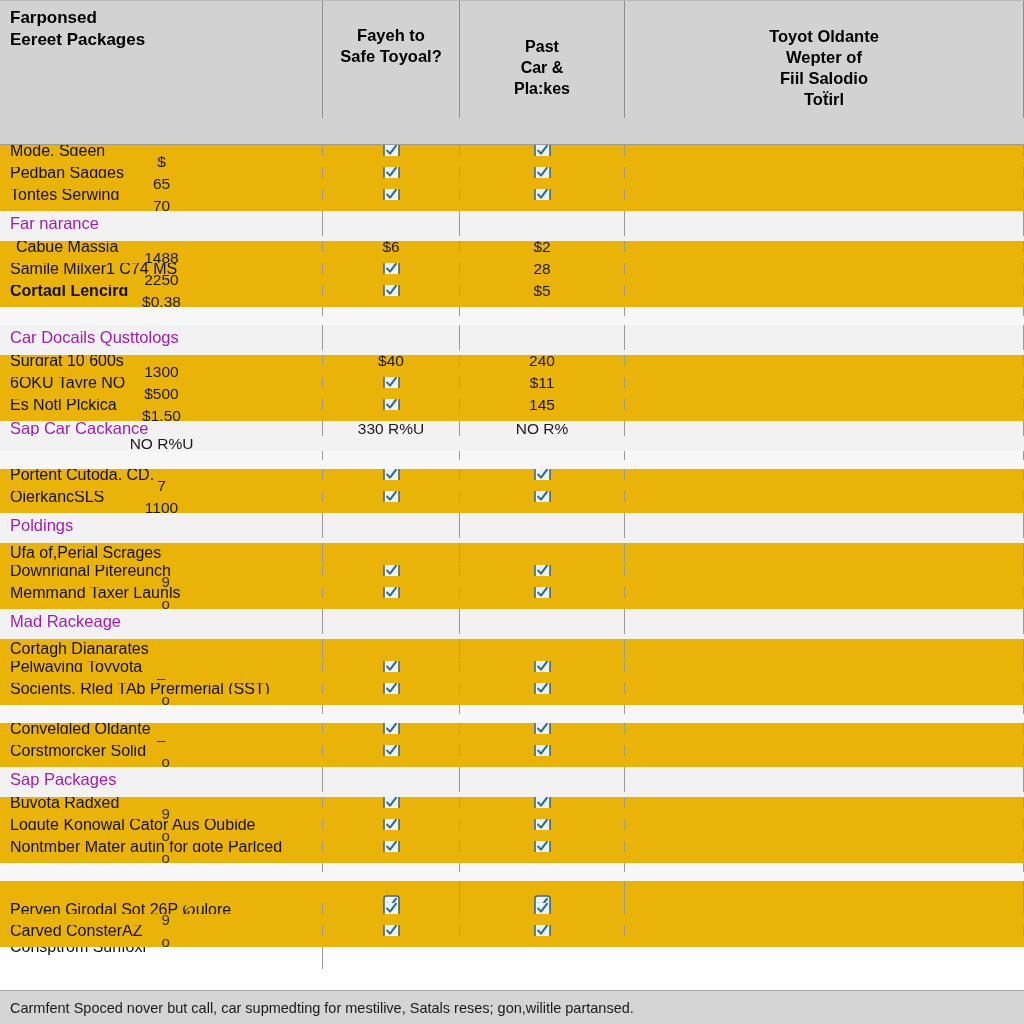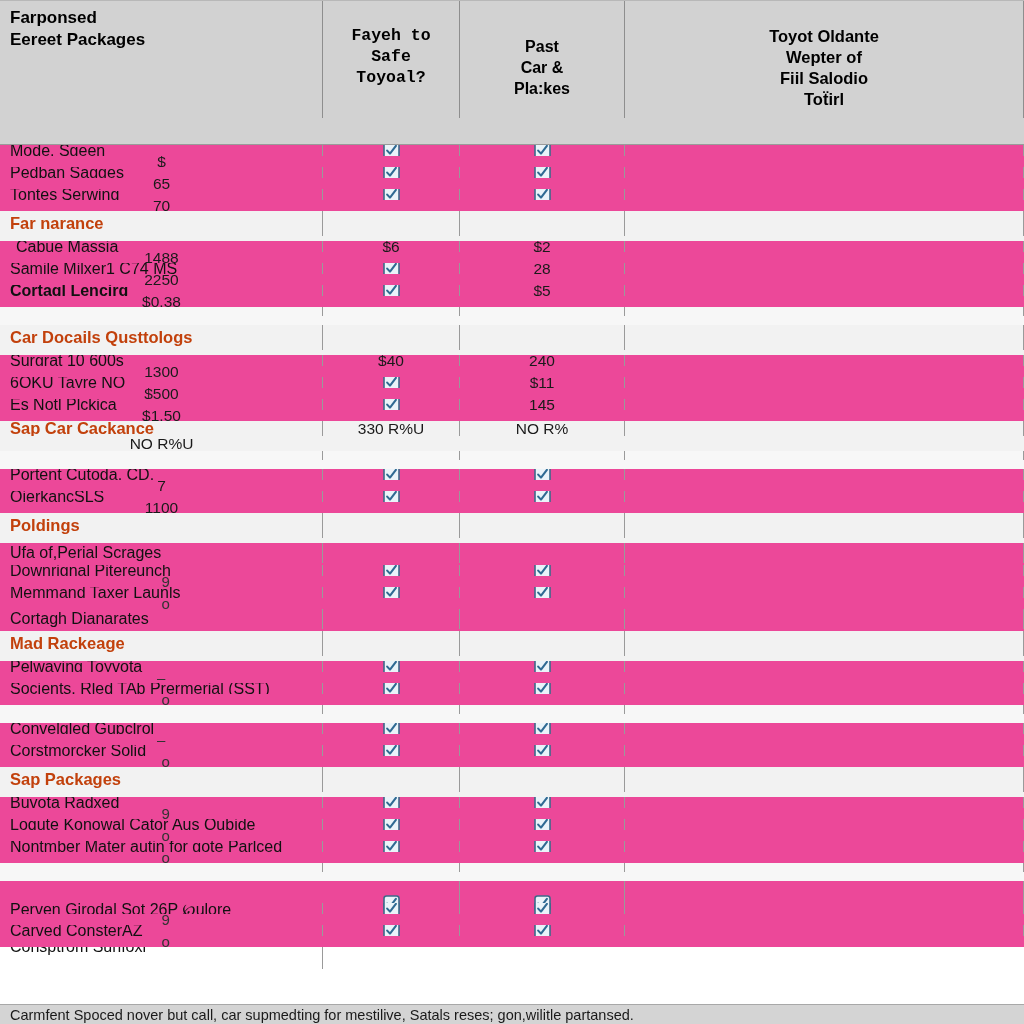--- a/index.html
+++ b/index.html
@@ -53,35 +53,35 @@
   }
   .th.first {
     justify-content: flex-start;
     text-align: left;
     padding-left: 10px;
     padding-top: 6px;
     font-size: 17px;
     line-height: 22px;
   }
   .th.last { border-right: none; }
-  .th.c2 { padding-top: 24px; font-family: Liberation Mono, monospace; }
+  .th.c2 { padding-top: 24px; }
   .th.c3 { padding-top: 25px; }
   .th.c4 { padding-top: 35px; font-size: 16px; }
   .th.c5 { padding-top: 26px; }
 
   
   .tbody {
     flex: 1 1 auto;
     display: flex;
     flex-direction: column;
   }
 
   .r {
     box-sizing: border-box;
-    background: #ec4899;
+    background: #eab308;
   }
   .r.section { background: #f2f2f2; }
   .r.spacer { background: #f7f7f7; }
 
   .cell {
     box-sizing: border-box;
     border-right: 1px solid #9a9a9a;
     display: flex;
     align-items: center;
     justify-content: center;
@@ -91,23 +91,23 @@
     white-space: nowrap;
   }
   .cell.last { border-right: none; }
   .cell.label {
     justify-content: flex-start;
     padding-left: 10px;
     font-size: 16px;
     color: #111111;
   }
   .cell.label.bold {
-    font-weight: bold;
+    font-weight: normal;
     font-size: 16.5px;
-    color: #c2410c;
+    color: #a21caf;
   }
 
   .h22 { height: 22px; }
   .h30 { height: 30px; }
   .h18 { height: 18px; }
 
   
   .cbx {
     width: 17px;
     height: 17px;
@@ -117,21 +117,21 @@
   .cbx svg { display: block; }
 
   .dash {
     font-size: 15px;
     color: #333;
     letter-spacing: 0.5px;
   }
 
   
   .tfoot {
-    height: 20px;
+    height: 34px;
     background: #d4d4d4;
     border-top: 1px solid #a8a8a8;
     display: flex;
     align-items: center;
     padding-left: 10px;
     font-size: 14.5px;
     color: #1a1a1a;
     box-sizing: border-box;
     white-space: nowrap;
   }
@@ -443,35 +443,35 @@
               <rect x="1" y="1" width="15" height="15" rx="2.5" ry="2.5" fill="#eaf3f9" stroke="#3d6a8a" stroke-width="1.6"></rect>
               <path d="M4.2 8.6 L7.0 11.6 L12.9 3.9" fill="none" stroke="#2f6a93" stroke-width="2.1" stroke-linecap="round" stroke-linejoin="round"></path>
             </svg>
           </span>
         </div>
         <div class="cell"></div>
         <div class="cell last">
           <span class="dash">_o</span>
         </div>
       </div>
-      <div class="grid-row r h22">
-        <div class="cell label" style="height: 100%;">Cortagh Dianarates</div>
-        <div class="cell"></div>
-        <div class="cell"></div>
-        <div class="cell"></div>
-        <div class="cell last"></div>
-      </div>
       <div class="grid-row r section h30">
         <div class="cell label bold" style="height: 100%;">Mad Rackeage</div>
         <div class="cell"></div>
         <div class="cell"></div>
         <div class="cell"></div>
         <div class="cell last"></div>
       </div>
       <div class="grid-row r h22">
+        <div class="cell label" style="height: 100%;">Cortagh Dianarates</div>
+        <div class="cell"></div>
+        <div class="cell"></div>
+        <div class="cell"></div>
+        <div class="cell last"></div>
+      </div>
+      <div class="grid-row r h22">
         <div class="cell label" style="height: 100%;">Pelwaying Toyvota</div>
         <div class="cell">
           <span class="cbx">
             <svg width="17" height="17" viewBox="0 0 17 17">
               <rect x="1" y="1" width="15" height="15" rx="2.5" ry="2.5" fill="#eaf3f9" stroke="#3d6a8a" stroke-width="1.6"></rect>
               <path d="M4.2 8.6 L7.0 11.6 L12.9 3.9" fill="none" stroke="#2f6a93" stroke-width="2.1" stroke-linecap="round" stroke-linejoin="round"></path>
             </svg>
           </span>
         </div>
         <div class="cell">
@@ -511,21 +511,21 @@
         </div>
       </div>
       <div class="grid-row r spacer h18">
         <div class="cell label" style="height: 100%;"></div>
         <div class="cell"></div>
         <div class="cell"></div>
         <div class="cell"></div>
         <div class="cell last"></div>
       </div>
       <div class="grid-row r h22">
-        <div class="cell label" style="height: 100%;">Convelgled Gupclrol</div>
+        <div class="cell label" style="height: 100%;">Convelgled Oldante</div>
         <div class="cell">
           <span class="cbx">
             <svg width="17" height="17" viewBox="0 0 17 17">
               <rect x="1" y="1" width="15" height="15" rx="2.5" ry="2.5" fill="#eaf3f9" stroke="#3d6a8a" stroke-width="1.6"></rect>
               <path d="M4.2 8.6 L7.0 11.6 L12.9 3.9" fill="none" stroke="#2f6a93" stroke-width="2.1" stroke-linecap="round" stroke-linejoin="round"></path>
             </svg>
           </span>
         </div>
         <div class="cell">
           <span class="cbx">

